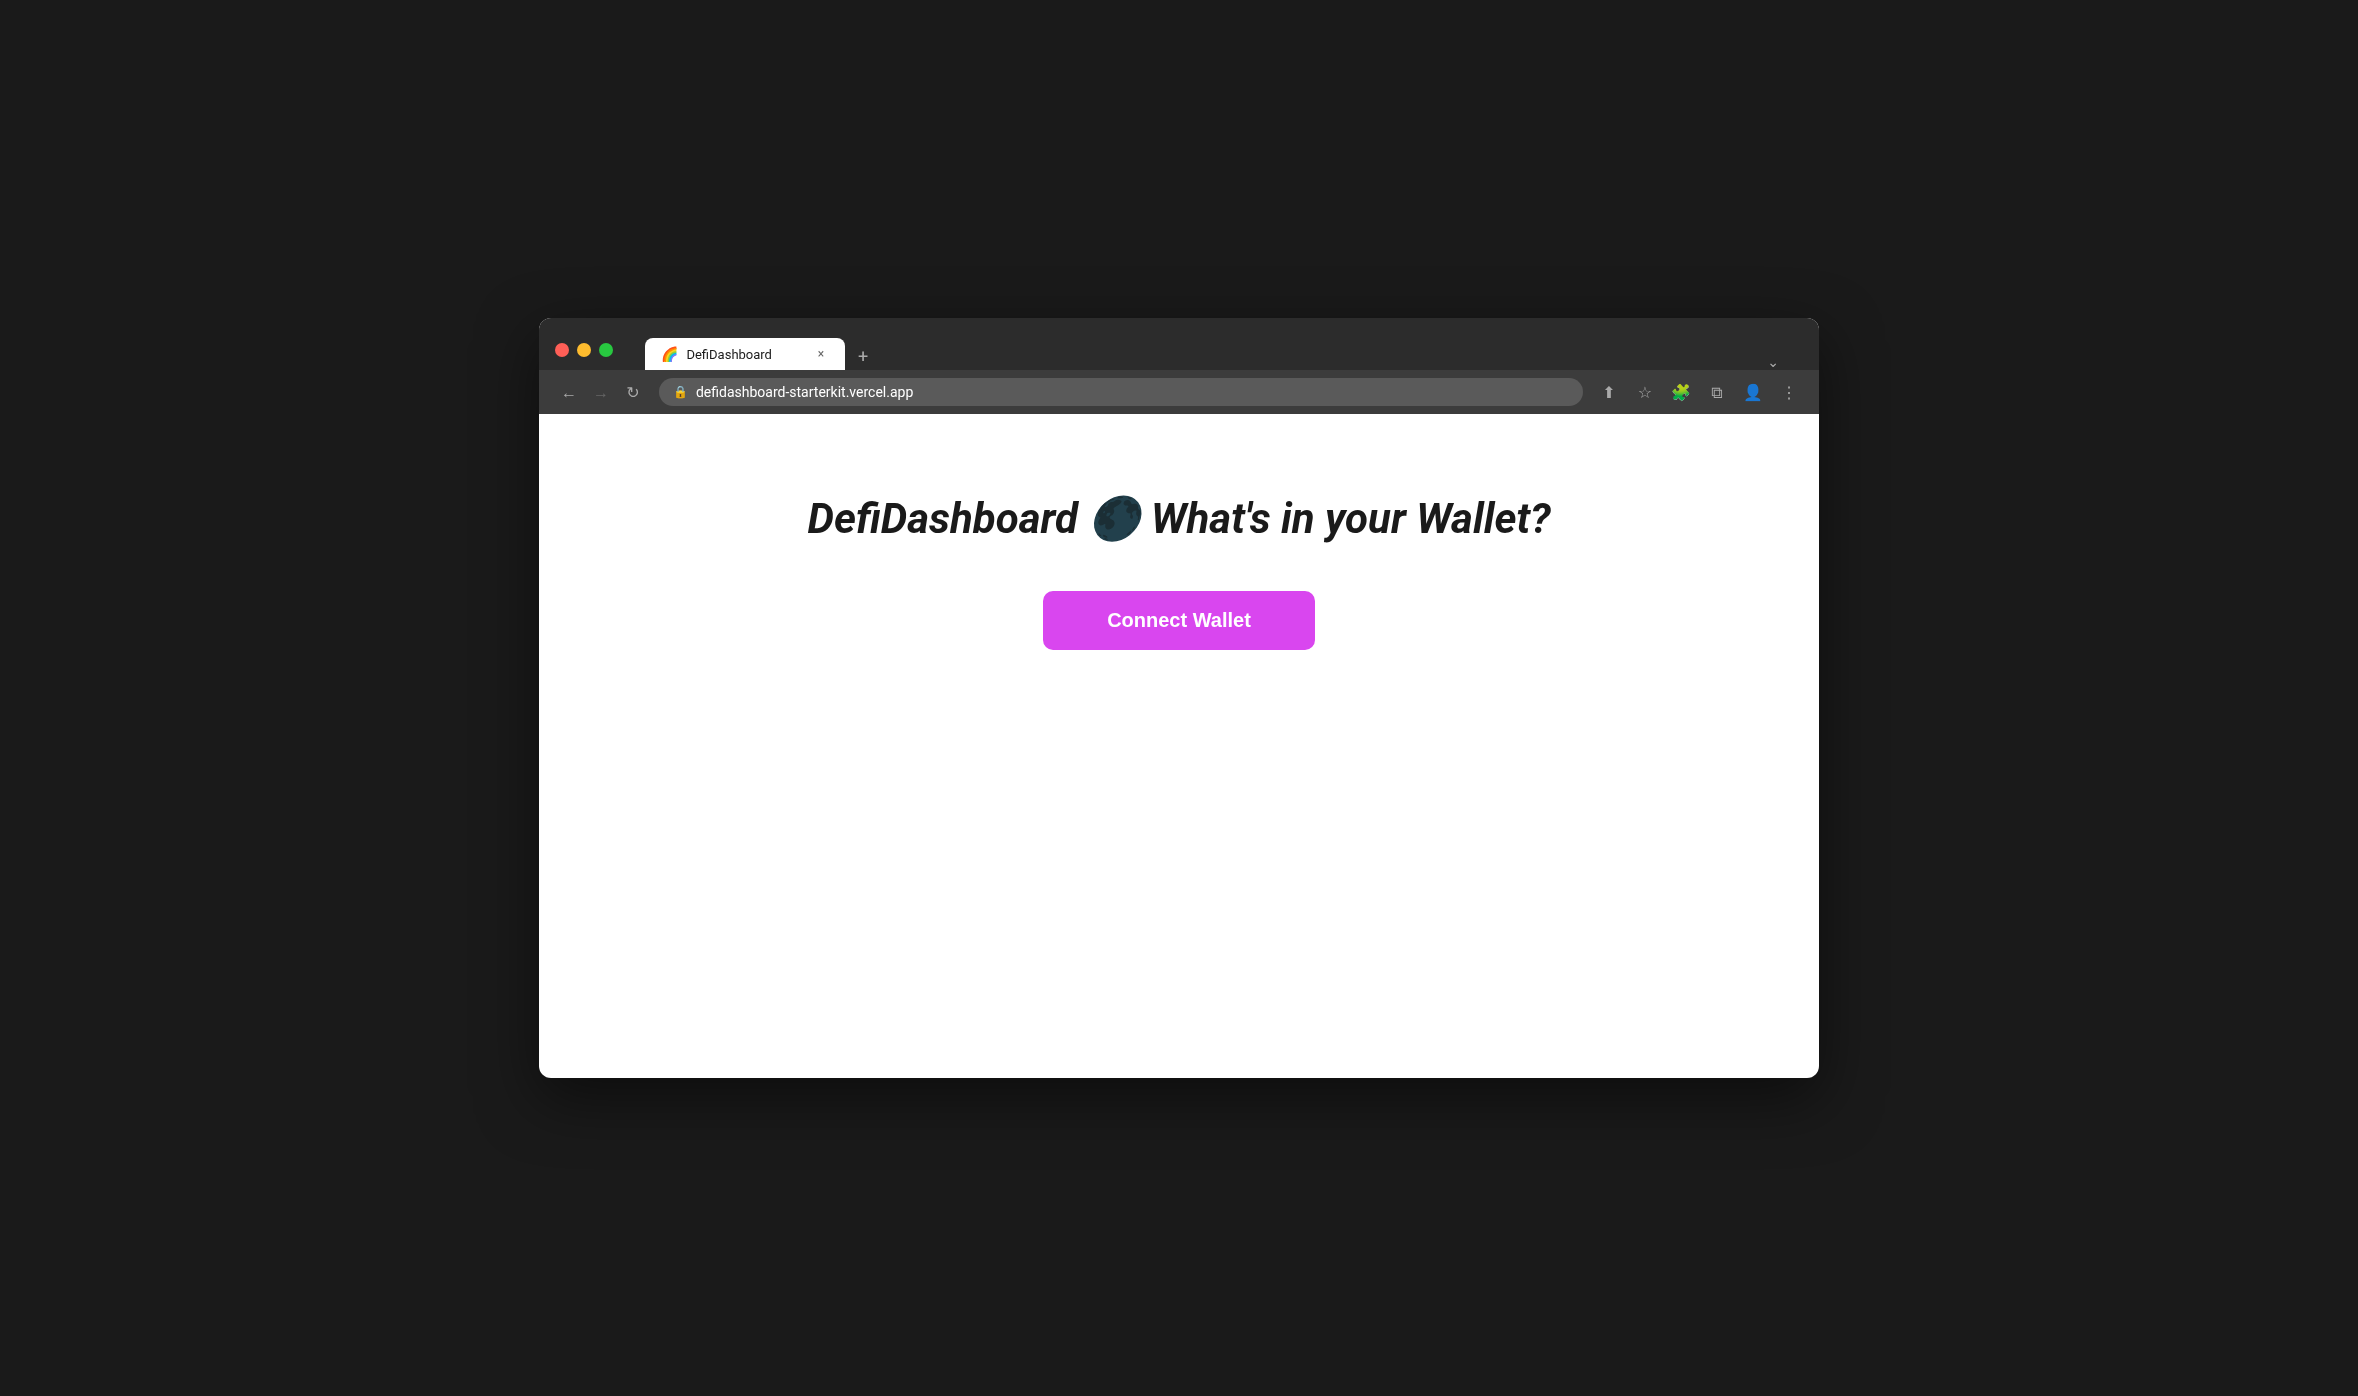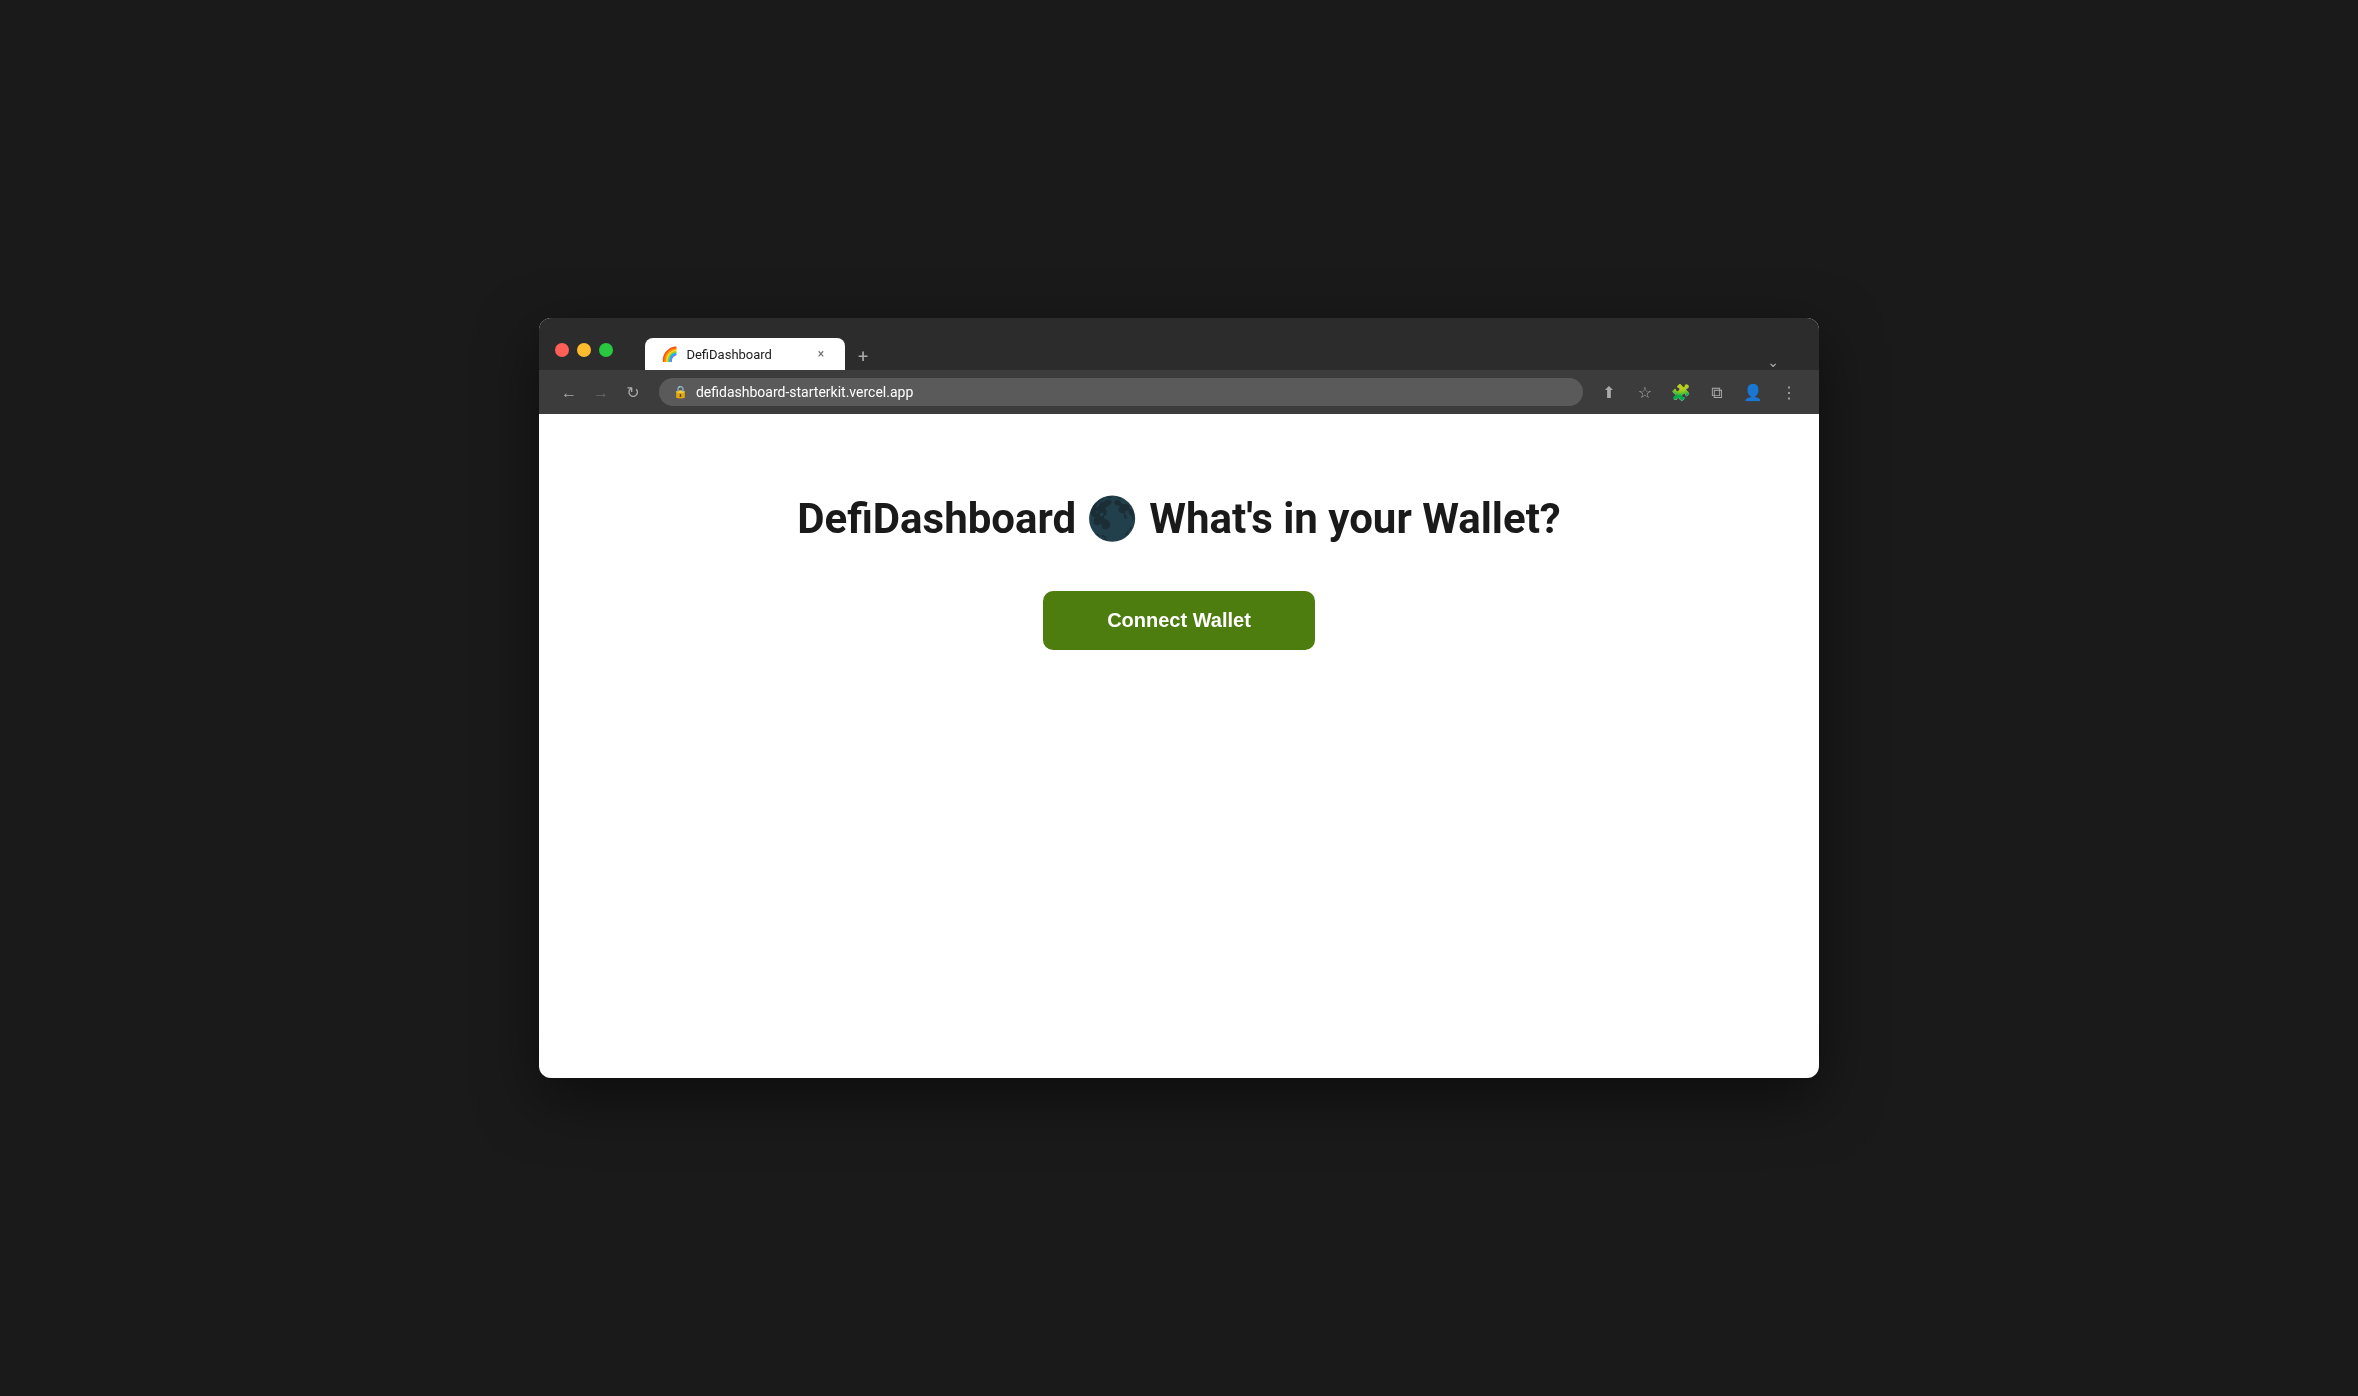--- a/index.html
+++ b/index.html
@@ -205,24 +205,25 @@
       justify-content: flex-start;
       padding-top: 80px;
     }
 
     .page-heading {
       font-size: 42px;
       font-weight: 700;
       color: #1a1a1a;
       text-align: center;
       margin-bottom: 48px;
+      font-style: italic;
     }
 
     .connect-wallet-btn {
-      background: #4d7c0f;
+      background: #d946ef;
       color: #ffffff;
       border: none;
       border-radius: 10px;
       padding: 18px 64px;
       font-size: 20px;
       font-weight: 700;
       cursor: pointer;
       transition: background 0.2s;
     }
   </style>

